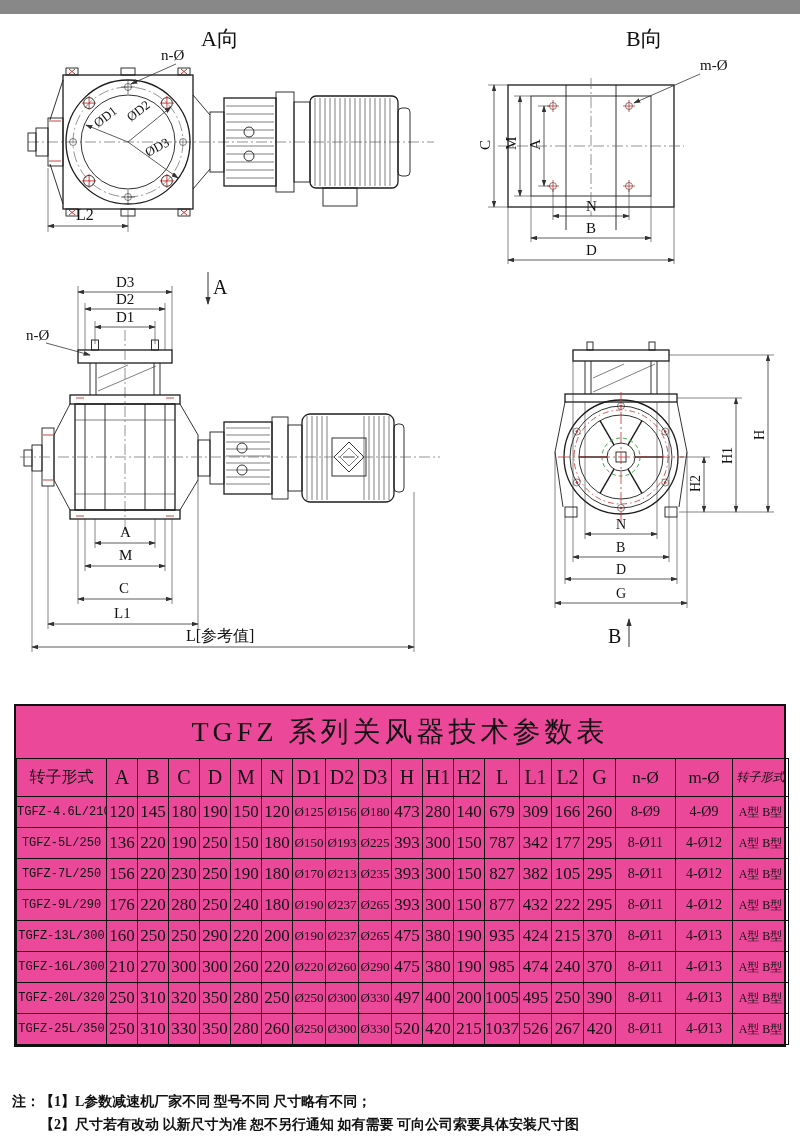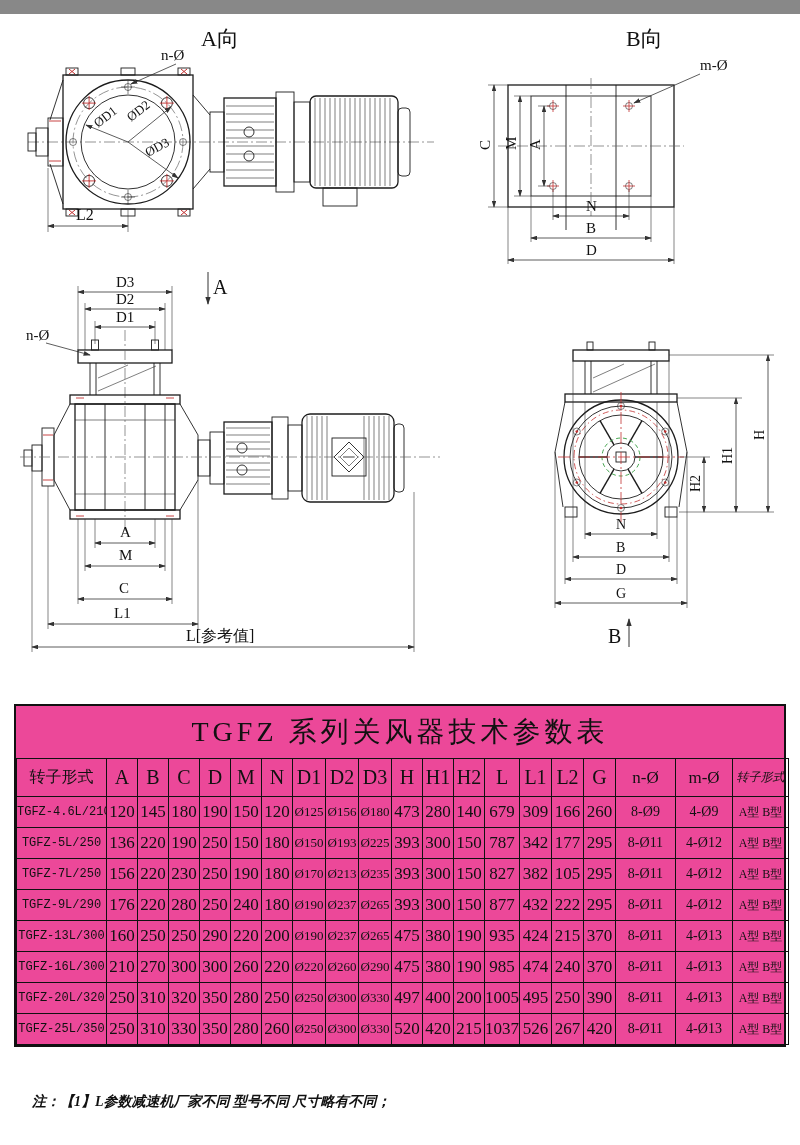--- a/index.html
+++ b/index.html
@@ -40,22 +40,22 @@
   .h-dim   { font-size:20px; }
   .h-hole  { font-size:17px; }
   .h-rotor { font-size:12px; font-weight:bold;font-style:italic; }
   .c-model { font-size:12px; font-family:"Liberation Mono", monospace; }
   .c-num   { font-size:17px; }
   .c-phi   { font-size:13px; }
   .c-hole  { font-size:14px; text-align:left; padding-left:6px; }
   .c-rotor { font-size:12px; }
 
   
-  #notes { position:absolute; left:32px; top:1076px; width:740px;
-           font-size:14px; line-height:23px; font-weight:bold;font-style:italic; }
+  #notes { position:absolute; left:12px; top:1076px; width:740px;
+           font-size:14px; line-height:23px; font-weight:bold; }
   #notes .indent { padding-left:28px; }
 </style>
 </head>
 <body>
 
 <div id="page">
 
   <svg style="position:absolute;left:18px;top:6px;" width="424" height="232" viewBox="0 0 424 232">
     <defs>
       <marker id="ar1" markerWidth="9" markerHeight="6" refX="8" refY="3" orient="auto-start-reverse">
@@ -653,15 +653,16 @@
             <td class="c-hole">8-Ø11</td>
             <td class="c-hole">4-Ø13</td>
             <td class="c-rotor">A型 B型</td>
           </tr>
         </tbody>
     </table>
   </div>
 
   <div id="notes">
     <div><span>注：</span><span>【1】L参数减速机厂家不同  型号不同  尺寸略有不同；</span></div>
+    <div class="indent">【2】尺寸若有改动  以新尺寸为准  恕不另行通知  如有需要  可向公司索要具体安装尺寸图</div>
   </div>
 
 </div>
 
 </body></html>

